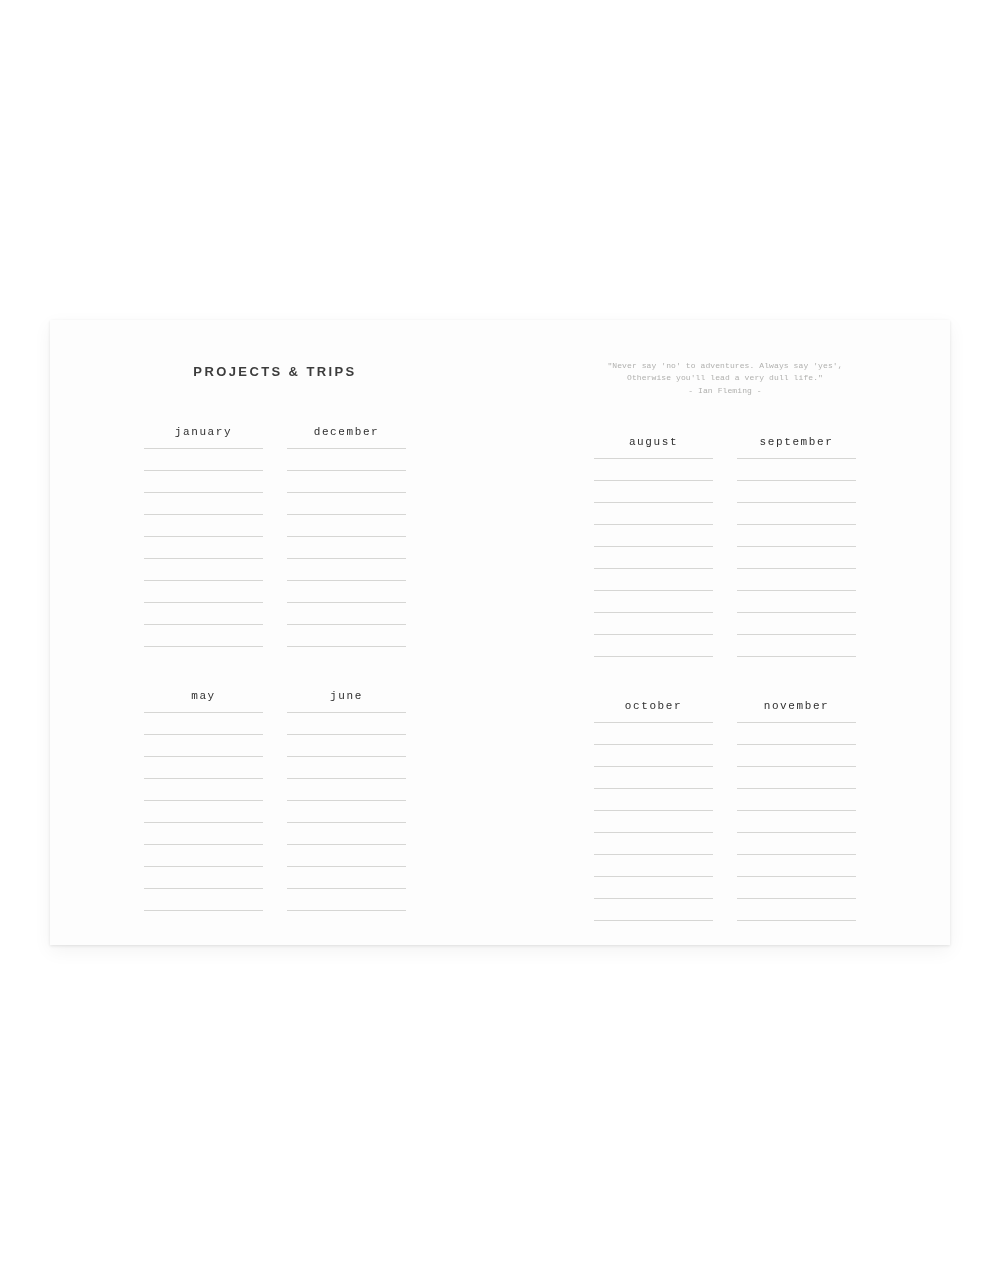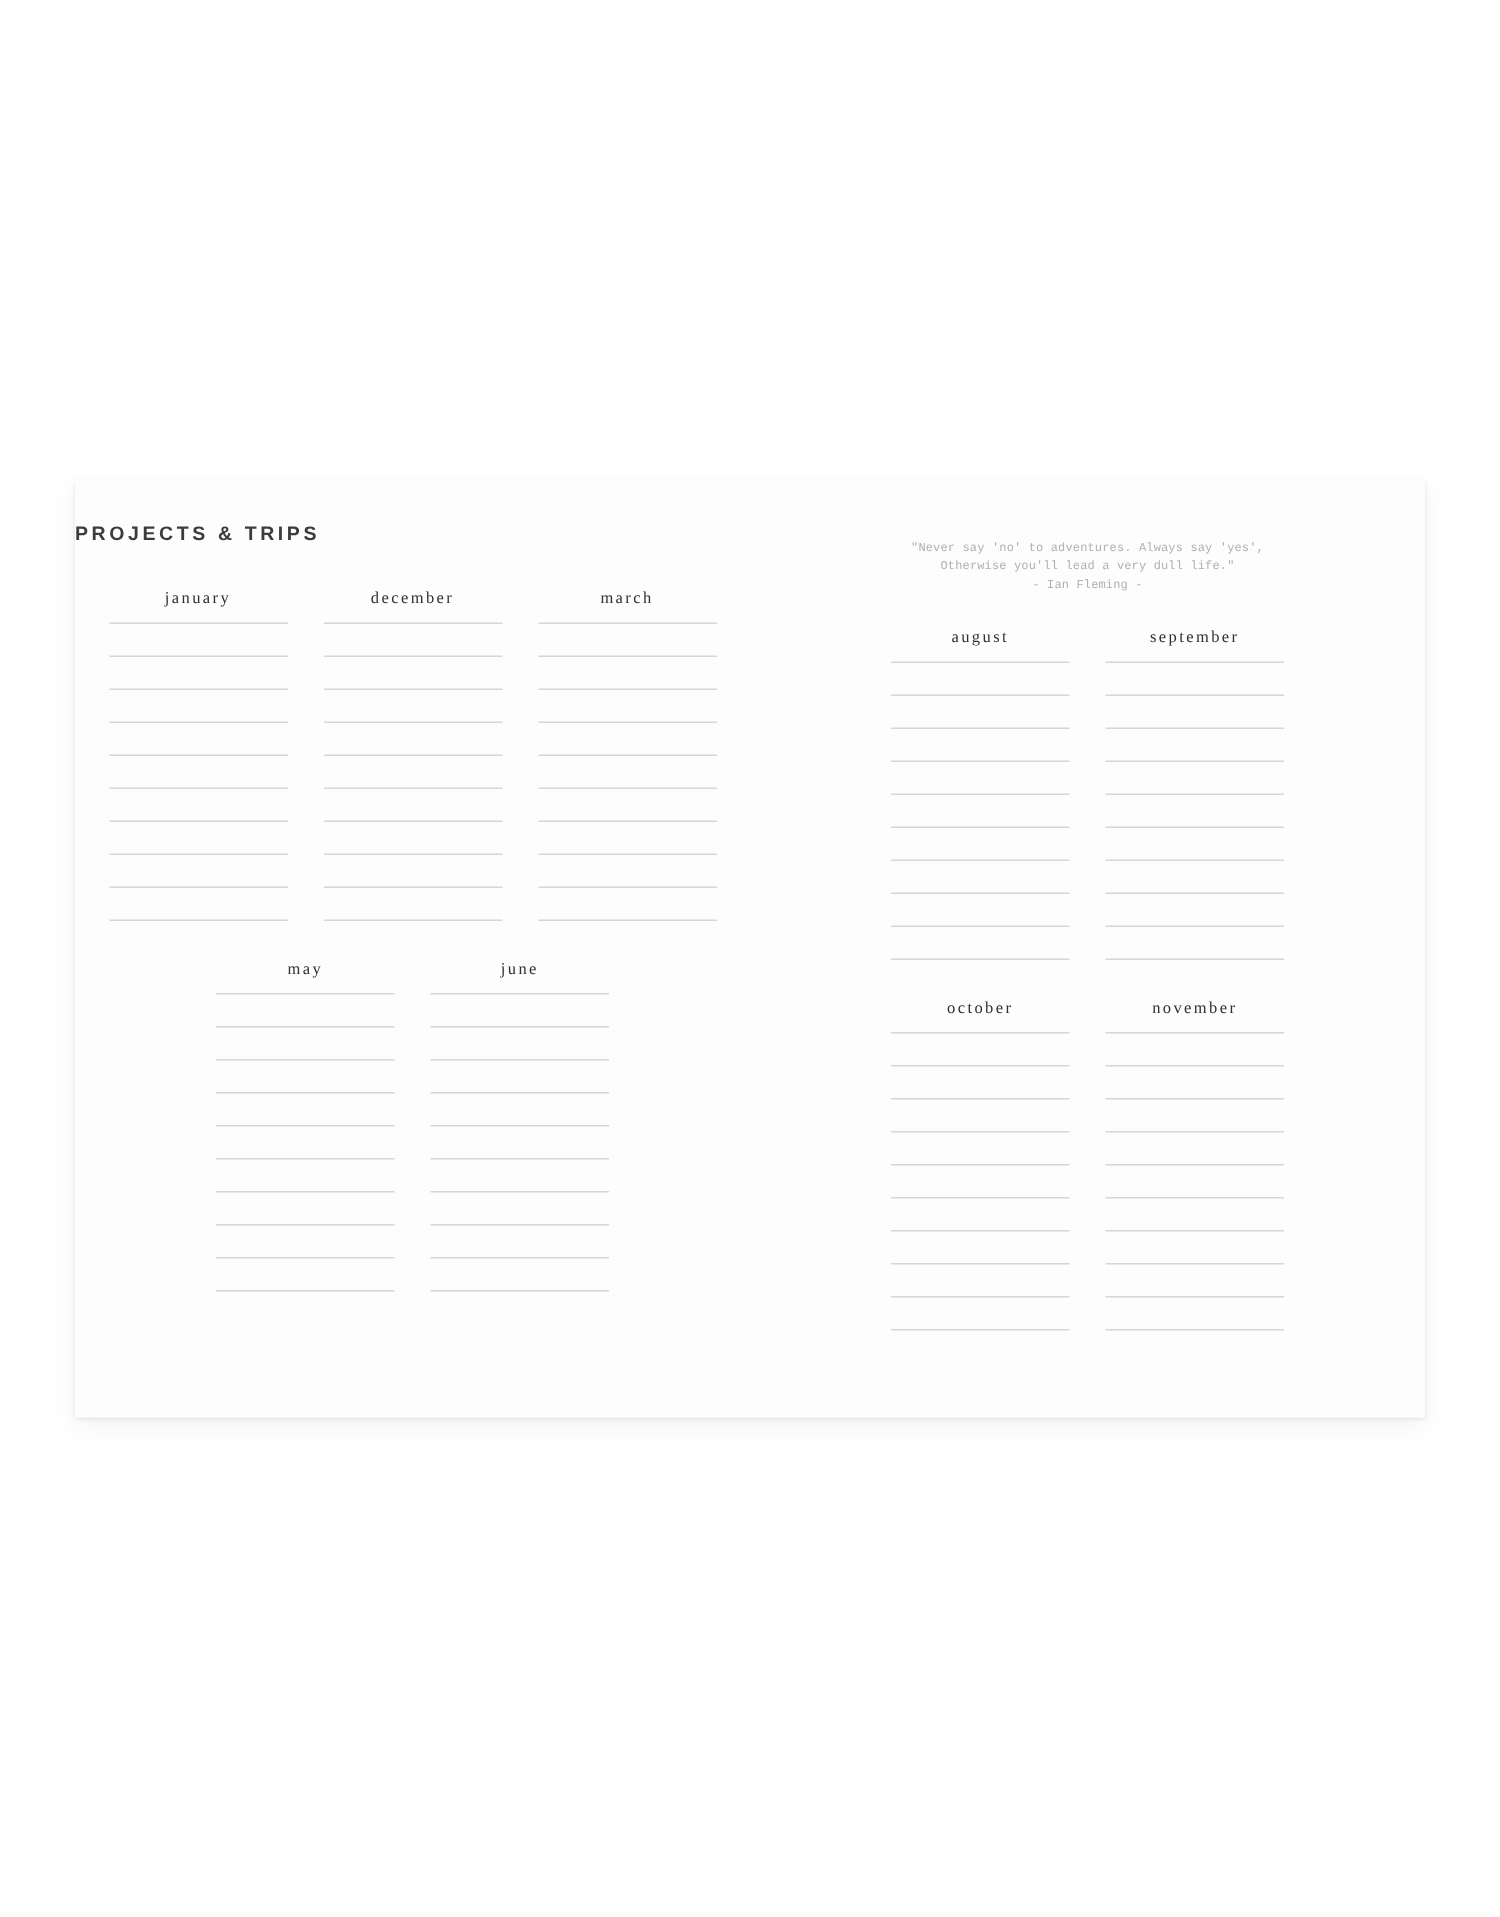--- a/index.html
+++ b/index.html
@@ -41,26 +41,27 @@
   .spine {
     position: absolute;
     left: 50%;
     top: 0;
     bottom: 0;
     width: 1px;
     background: #d9d9d7;
   }
 
   .page-title {
+    text-align: center;
     font-family: "Liberation Sans", sans-serif;
     font-size: 13px;
     letter-spacing: 2.4px;
     color: #3c3c3c;
     font-weight: 600;
-    margin-top: 28px;
+    margin-top: 44px;
   }
 
   .quote {
     text-align: center;
     margin-top: 40px;
     color: #b0b0ae;
     font-family: "Liberation Mono", monospace;
     font-size: 8px;
     line-height: 1.55;
     letter-spacing: 0.1px;
@@ -74,25 +75,26 @@
     margin-top: 30px;
   }
   .grid.second { margin-top: 26px; }
 
   .month {
     width: 119px;
   }
 
   .month-name {
     text-align: center;
-    font-family: Liberation Serif, serif;
+    font-family: Liberation Mono, monospace;
     font-size: 11px;
     letter-spacing: 1.6px;
     color: #2f2f2f;
     padding-bottom: 10px;
+    margin-top: 17px;
   }
 
   .lines {
     display: block;
   }
   .line {
     height: 21px;
     border-bottom: 1px solid #d6d6d4;
   }
   .line:first-child {
@@ -131,34 +133,20 @@
           <div class="line"></div>
           <div class="line"></div>
           <div class="line"></div>
           <div class="line"></div>
           <div class="line"></div>
           <div class="line"></div>
           <div class="line"></div>
           <div class="line"></div>
         </div>
       </div>
-      <div class="month">
-        <div class="month-name">march</div>
-        <div class="lines">
-          <div class="line"></div>
-          <div class="line"></div>
-          <div class="line"></div>
-          <div class="line"></div>
-          <div class="line"></div>
-          <div class="line"></div>
-          <div class="line"></div>
-          <div class="line"></div>
-          <div class="line"></div>
-        </div>
-      </div>
     </div>
 
     <div class="grid second">
       <div class="month">
         <div class="month-name">may</div>
         <div class="lines">
           <div class="line"></div>
           <div class="line"></div>
           <div class="line"></div>
           <div class="line"></div>

